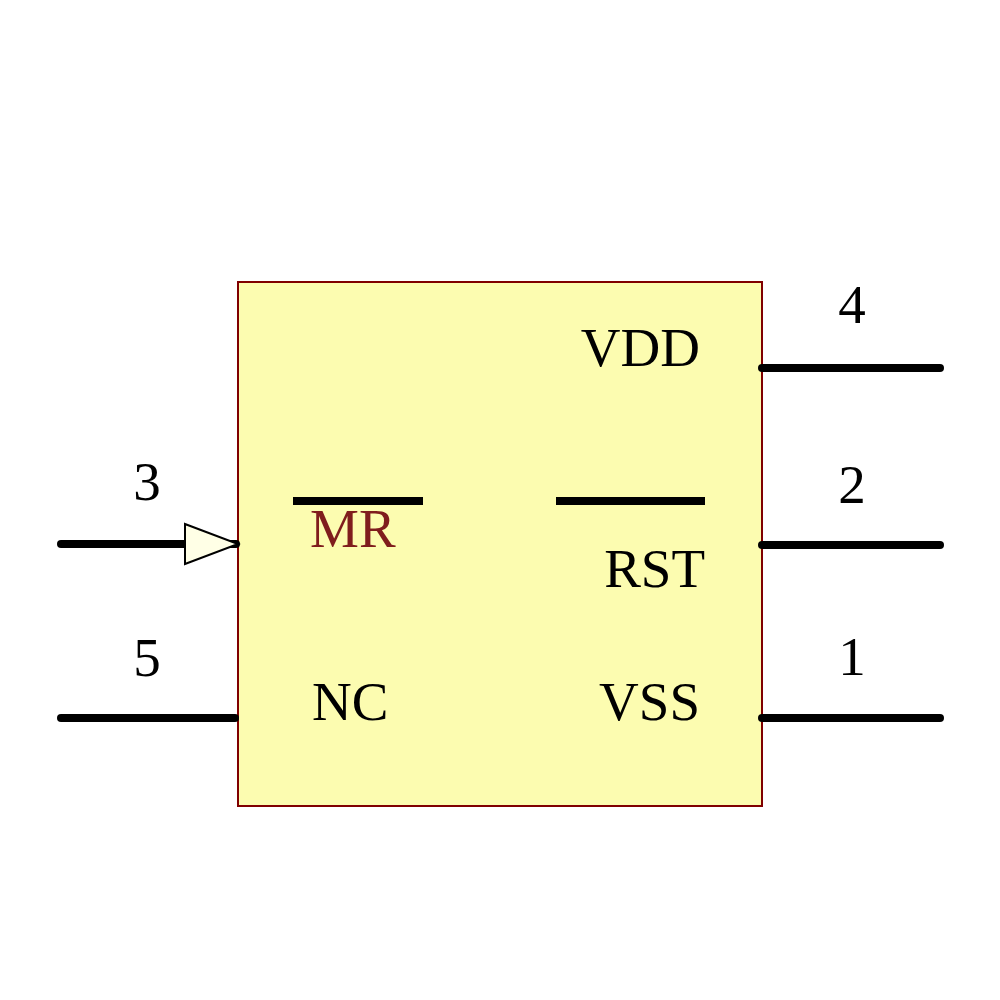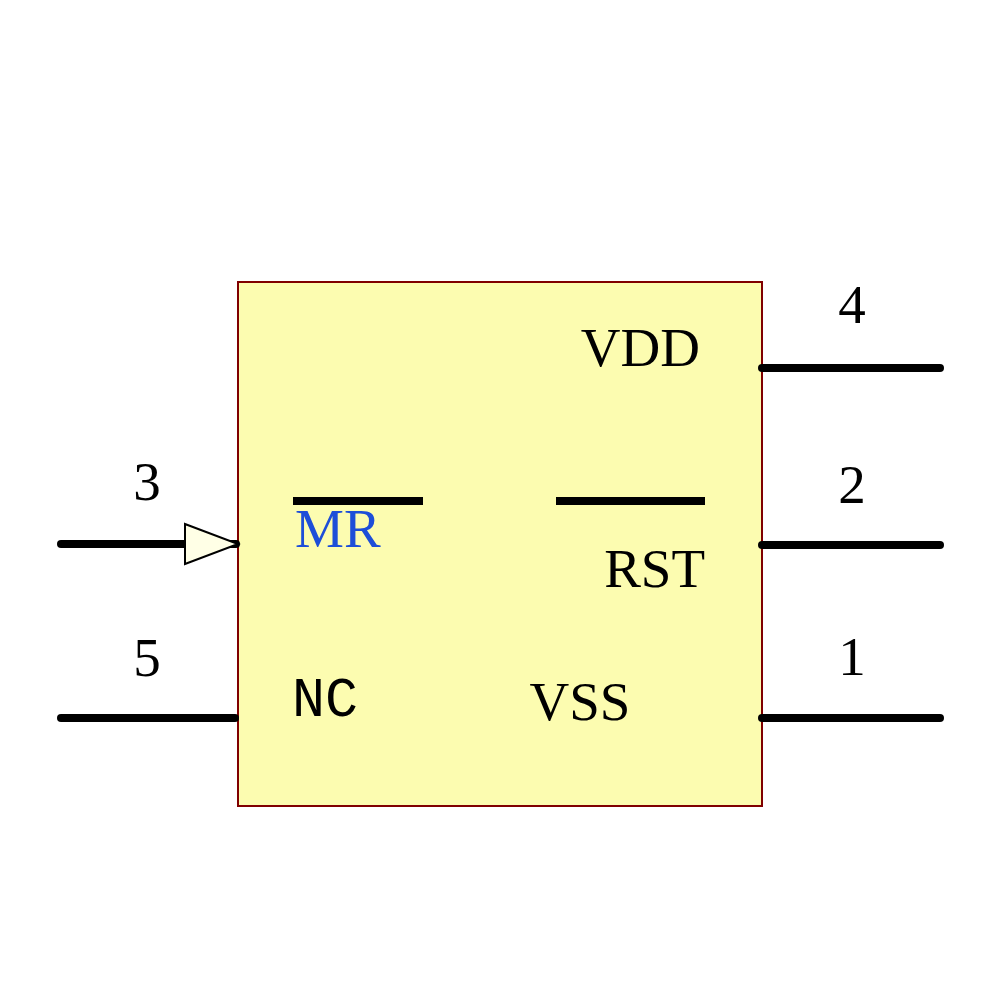--- a/index.html
+++ b/index.html
@@ -21,23 +21,23 @@
   #w5{left:57px;top:714px;width:182px;}
   .txt{font-size:55px;line-height:1;color:#000;white-space:nowrap;}
   .num{width:184px;text-align:center;}
   #n4{left:760px;top:277px;}
   #n2{left:760px;top:457px;}
   #n1{left:760px;top:629px;}
   #n3{left:57px;top:454px;width:180px;}
   #n5{left:57px;top:630px;width:180px;}
   #lVDD{left:460px;top:320px;width:240px;text-align:right;}
   #lRST{left:460px;top:501px;width:245px;text-align:right;margin-top:40px;}
-  #lVSS{left:460px;top:674px;width:240px;text-align:center;font-family:Liberation Serif, serif;}
+  #lVSS{left:460px;top:674px;width:240px;text-align:right;font-family:Liberation Serif, serif;}
   #lMR{left:295px;top:501px;}
-  #lNC{left:292px;top:674px;font-family:Liberation Mono, monospace;}
+  #lNC{left:312px;top:674px;}
   .ovl{height:8px;background:#000;}
   #oMR{left:293px;top:497px;width:130px;}
   #oRST{left:556px;top:497px;width:149px;}
   #clk{left:180px;top:519px;}
 </style>
 </head>
 <body>
 
 <div class="abs">
 
@@ -58,16 +58,16 @@
   <div class="abs txt num" id="n1" style="color: rgb(0, 0, 0);">1</div>
   <div class="abs txt num" id="n3" style="color: rgb(0, 0, 0);">3</div>
   <div class="abs txt num" id="n5" style="color: rgb(0, 0, 0);">5</div>
 
   <div class="abs ovl" id="oMR" style="background: rgb(0, 0, 0);"></div>
   <div class="abs ovl" id="oRST" style="background: rgb(0, 0, 0);"></div>
 
   <div class="abs txt" id="lVDD" style="color: rgb(0, 0, 0);">VDD</div>
   <div class="abs txt" id="lRST" style="color: rgb(0, 0, 0);">RST</div>
   <div class="abs txt" id="lVSS" style="color: rgb(0, 0, 0);">VSS</div>
-  <div class="abs txt" id="lMR" style="color: #1d4ed8;">MR</div>
+  <div class="abs txt" id="lMR" style="color: #7f1d1d; margin-left: 15px;">MR</div>
   <div class="abs txt" id="lNC" style="color: rgb(0, 0, 0);">NC</div>
 
 </div>
 
 </body></html>

